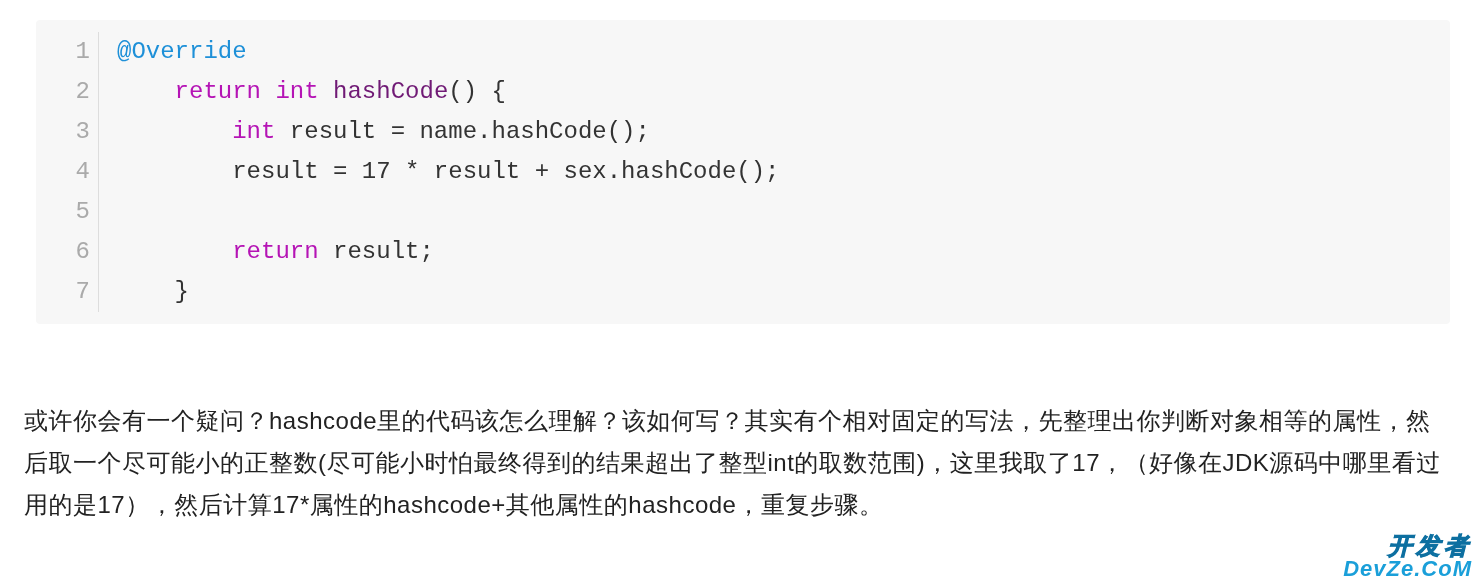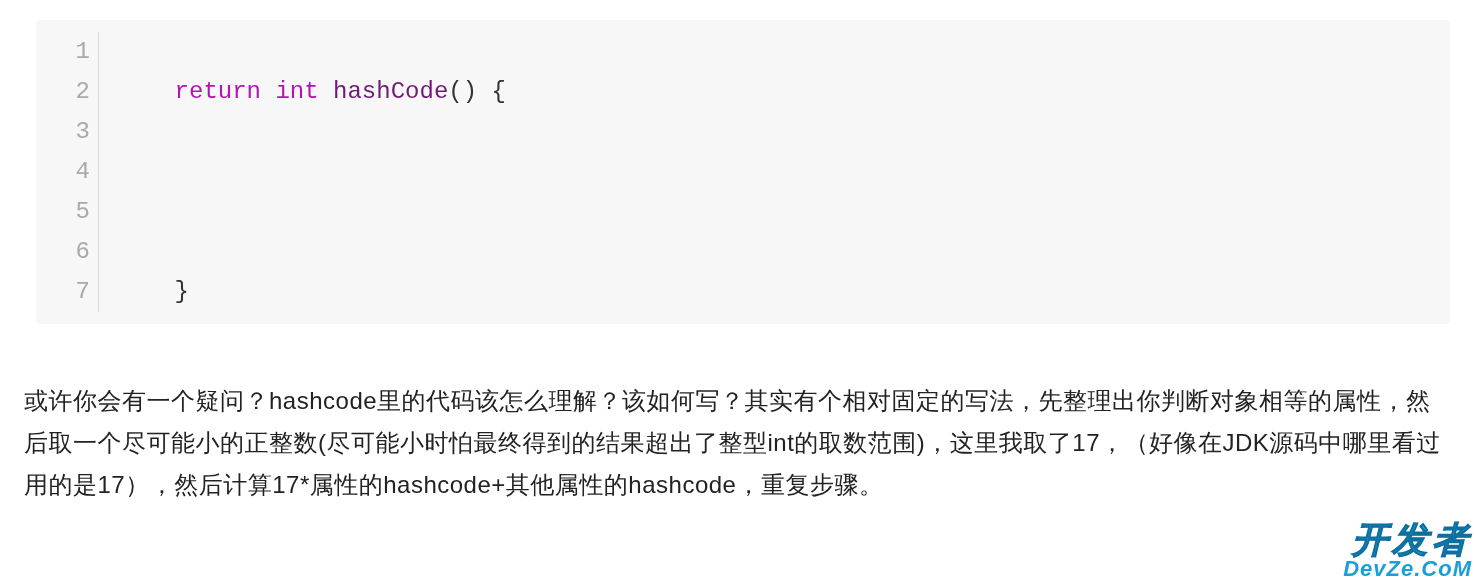--- a/index.html
+++ b/index.html
@@ -39,73 +39,77 @@
   .code {
     white-space: pre;
     font-family: inherit;
   }
   .tok-annotation { color: #1e90d8; }
   .tok-keyword { color: #b514b5; }
   .tok-func { color: #701a75; }
   .tok-plain { color: #333; }
 
   .paragraph {
-    margin: 56px 24px 0 24px;
+    margin: 76px 24px 0 24px;
     font-size: 24px;
     line-height: 42px;
     color: #222;
     letter-spacing: 0.5px;
   }
 
   .watermark {
     position: fixed;
     right: 2px;
     bottom: 4px;
     text-align: right;
     font-family: "Arial Black", Arial, sans-serif;
     font-style: italic;
     font-weight: 900;
     line-height: 1.0;
     color: #1a9fd9;
     user-select: none;
     pointer-events: none;
   }
   .watermark .wm-top {
-    font-size: 36px;
+    font-size: 24px;
     letter-spacing: 4px;
     -webkit-text-stroke: 1px #0d6fa0;
   }
   .watermark .wm-bot {
     font-size: 22px;
     letter-spacing: 1px;
     color: #1a9fd9;
   }
 </style>
 </head>
 <body>
 
 <div class="codeblock" id="codeblock">
     <div class="code-line">
       <span class="ln">1</span>
+      <span class="code"><span class="tok-annotation">@Override</span></span>
     </div>
     <div class="code-line">
       <span class="ln">2</span>
       <span class="code"><span class="tok-plain">    </span><span class="tok-keyword">return</span><span class="tok-plain"> </span><span class="tok-keyword">int</span><span class="tok-plain"> </span><span class="tok-func">hashCode</span><span class="tok-plain">() {</span></span>
     </div>
     <div class="code-line">
       <span class="ln">3</span>
+      <span class="code"><span class="tok-plain">        </span><span class="tok-keyword">int</span><span class="tok-plain"> result = name.hashCode();</span></span>
     </div>
     <div class="code-line">
       <span class="ln">4</span>
+      <span class="code"><span class="tok-plain">        result = 17 * result + sex.hashCode();</span></span>
     </div>
     <div class="code-line">
       <span class="ln">5</span>
     </div>
     <div class="code-line">
       <span class="ln">6</span>
+      <span class="code"><span class="tok-plain">        </span><span class="tok-keyword">return</span><span class="tok-plain"> result;</span></span>
     </div>
     <div class="code-line">
       <span class="ln">7</span>
       <span class="code"><span class="tok-plain">    }</span></span>
     </div>
   </div>
 
 <div class="paragraph">  或许你会有一个疑问？hashcode里的代码该怎么理解？该如何写？其实有个相对固定的写法，先整理出你判断对象相等的属性，然后取一个尽可能小的正整数(尽可能小时怕最终得到的结果超出了整型int的取数范围)，这里我取了17，（好像在JDK源码中哪里看过用的是17），然后计算17*属性的hashcode+其他属性的hashcode，重复步骤。</div>
 
 <div class="watermark">

